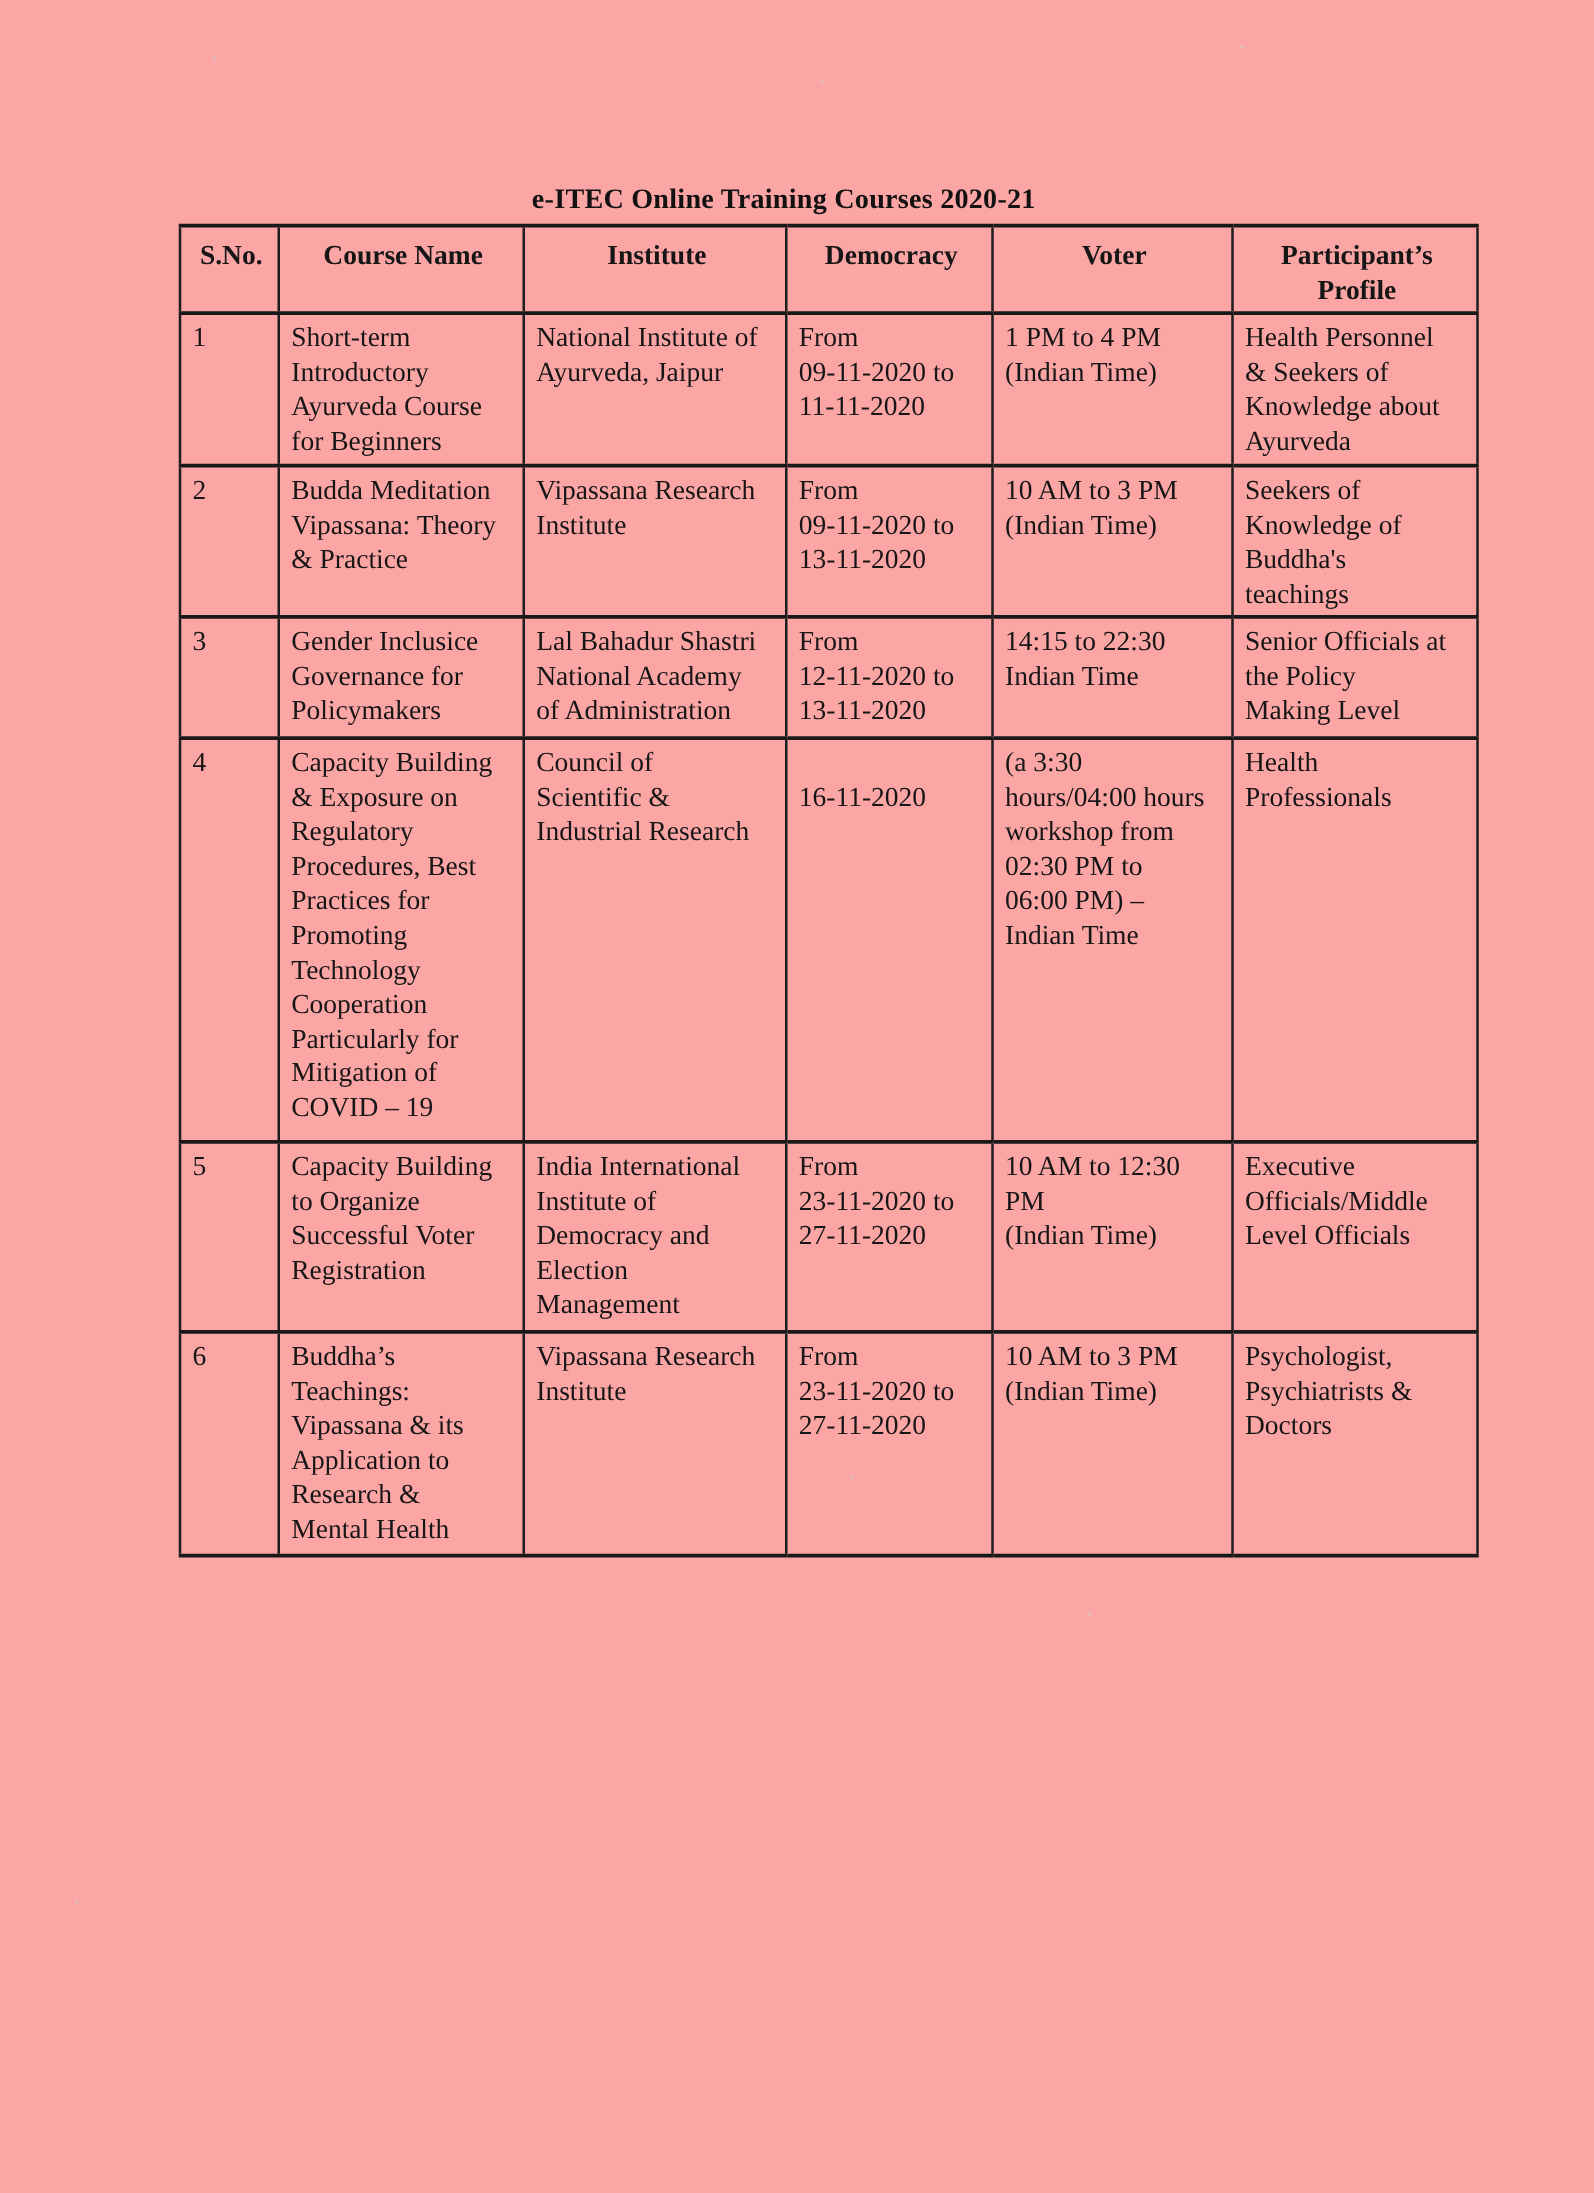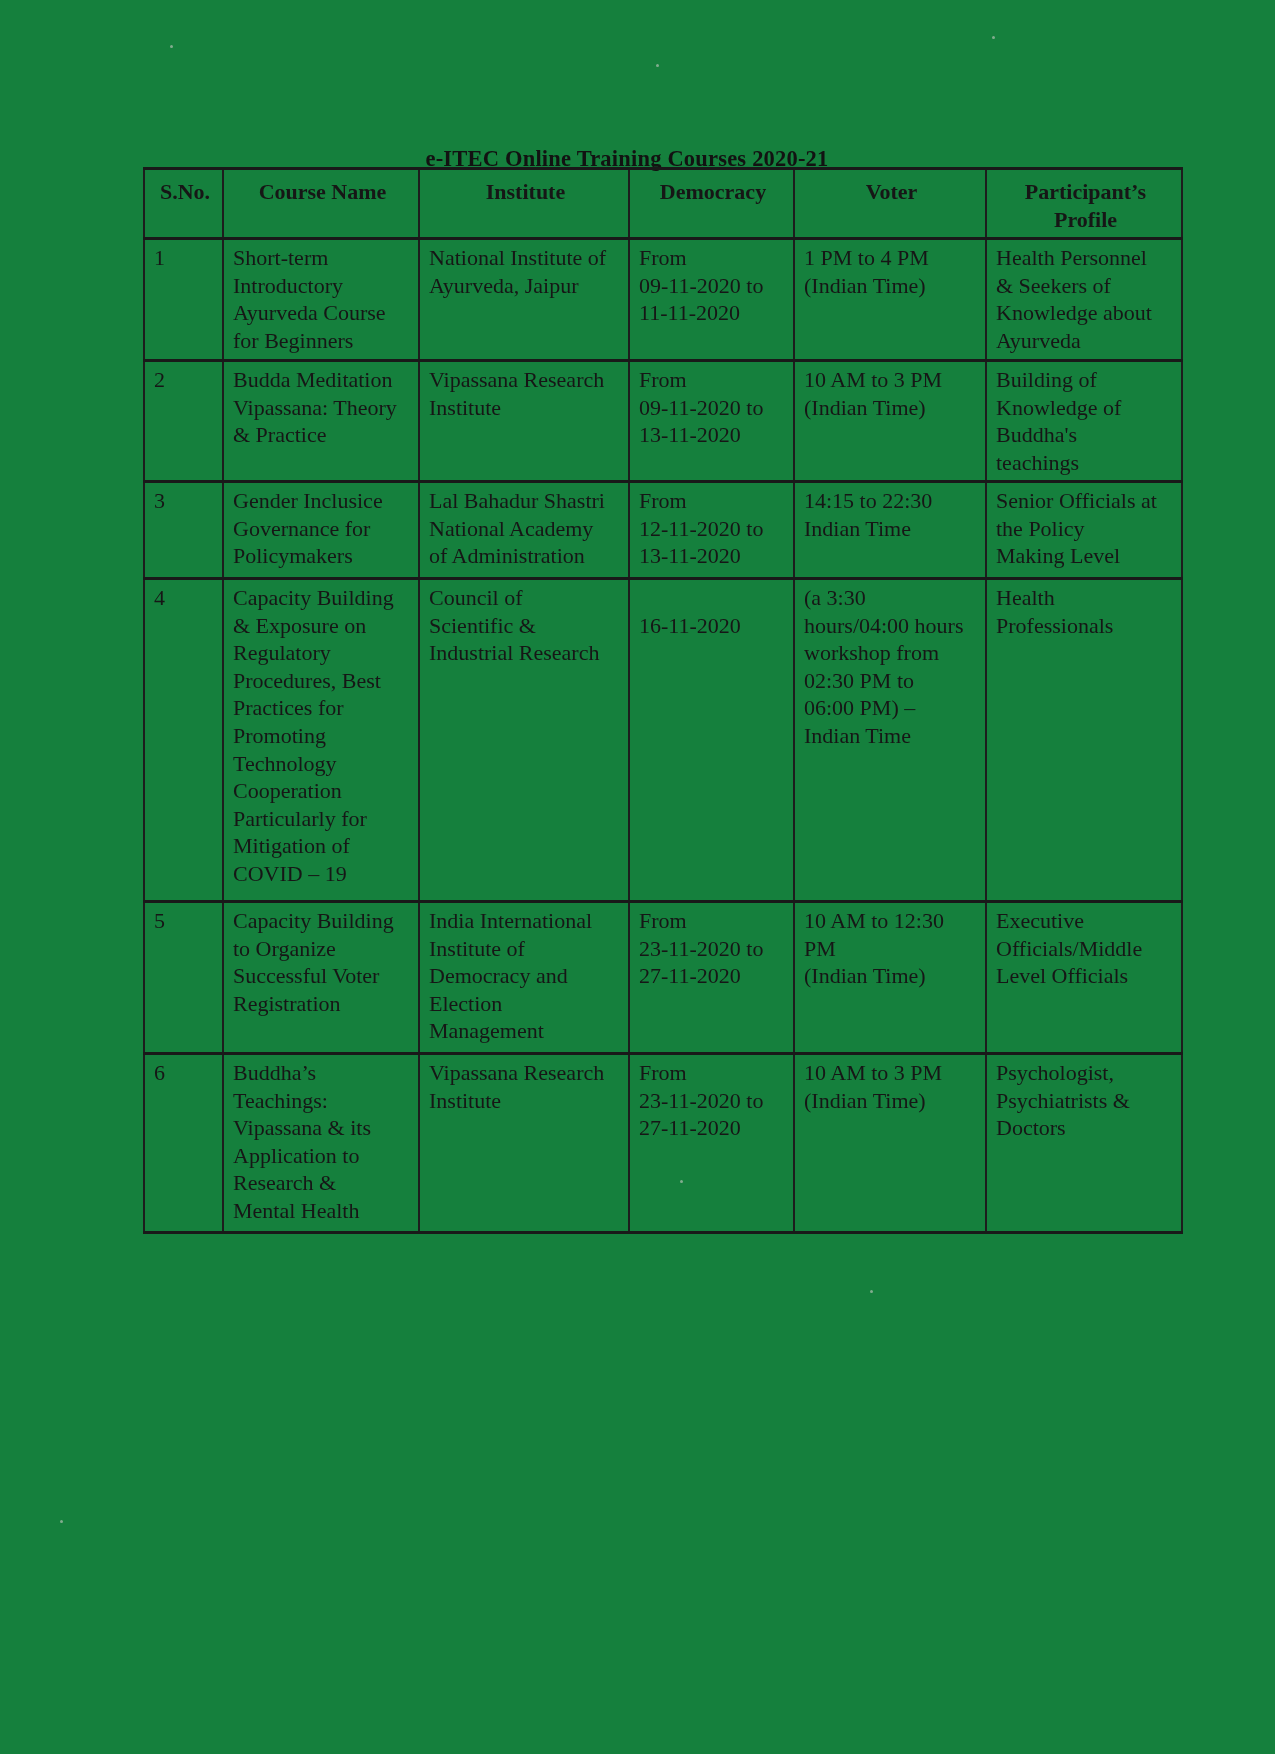--- a/index.html
+++ b/index.html
@@ -1,20 +1,20 @@
 <!DOCTYPE html>
 <html><head>
 <meta charset="utf-8">
 <style>
   html, body { margin: 0; padding: 0; background: #ffffff; }
   .page {
     position: relative;
     width: 1275px;
     height: 1754px;
-    background: #15803d;
+    background: #fca5a5;
     font-family: "Liberation Serif", serif;
     color: #161616;
     overflow: hidden;
   }
   .title-wrap {
     position: absolute;
     top: 146px;
     left: 143px;
     width: 968px;
     text-align: center;
@@ -22,21 +22,21 @@
   .doc-title {
     margin: 0;
     font-size: 22.5px;
     font-weight: bold;
     color: #121212;
     letter-spacing: 0.2px;
     white-space: pre-line;
   }
   table.courses {
     position: absolute;
-    top: 167px;
+    top: 179px;
     left: 143px;
     width: 1038px;
     border-collapse: collapse;
     table-layout: fixed;
   }
   .courses th, .courses td {
     border-left: 2.5px solid #1d1d1d;
     border-right: 2.5px solid #1d1d1d;
     border-top: 3.5px solid #191919;
     border-bottom: 3.5px solid #191919;
@@ -116,21 +116,21 @@
         <td>Budda Meditation
 Vipassana: Theory
 &amp; Practice</td>
         <td>Vipassana Research
 Institute</td>
         <td>From
 09-11-2020 to
 13-11-2020</td>
         <td>10 AM to 3 PM
 (Indian Time)</td>
-        <td>Building of
+        <td>Seekers of
 Knowledge of
 Buddha's
 teachings</td>
       </tr>
       <tr style="height:97px;">
         <td>3</td>
         <td>Gender Inclusice
 Governance for
 Policymakers</td>
         <td>Lal Bahadur Shastri

